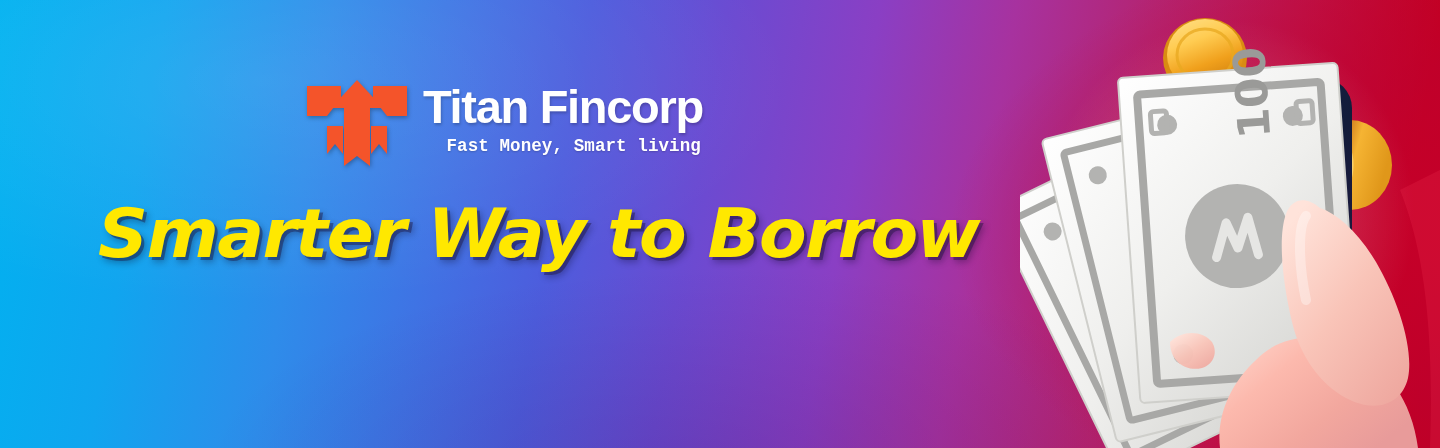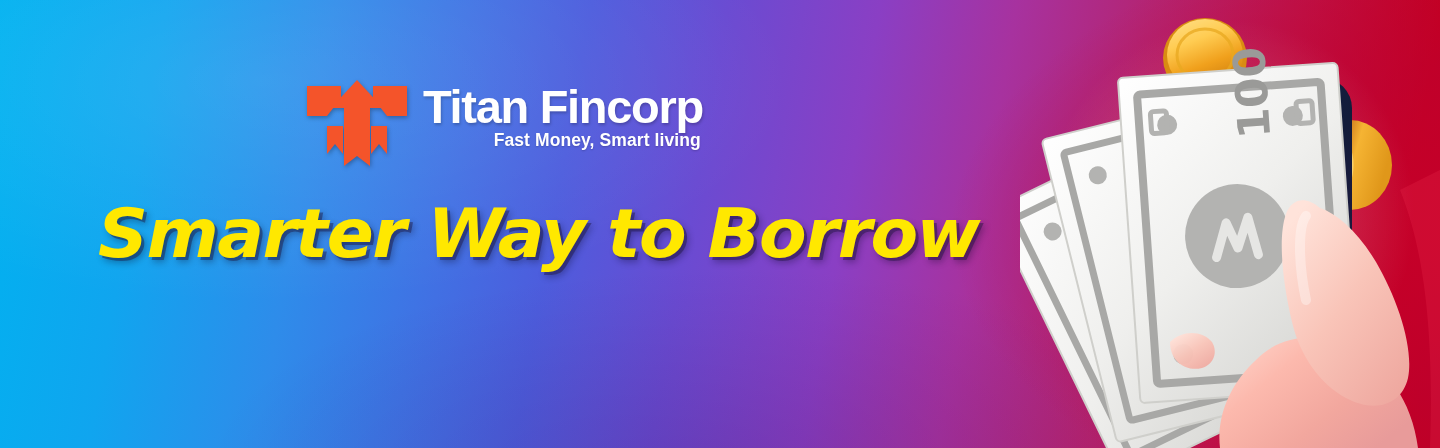--- a/index.html
+++ b/index.html
@@ -79,22 +79,23 @@
     font-weight:bold;
     font-size:47px;
     line-height:0.98;
     letter-spacing:-1.3px;
     color:#ffffff;
     text-shadow:1px 2px 3px rgba(0,0,0,0.22);
     white-space:nowrap;
   }
 
   .brand-tagline {
+    margin-top:6px;
     margin-right:2px;
-    font-family:Liberation Sans, sans-serif;
+    font-family:Liberation Mono, monospace;
     font-weight:bold;
     font-size:17.5px;
     letter-spacing:0.1px;
     color:#ffffff;
     text-shadow:0px 1px 2px rgba(0,0,0,0.20);
     white-space:nowrap;
   }
 
   
   .headline {

